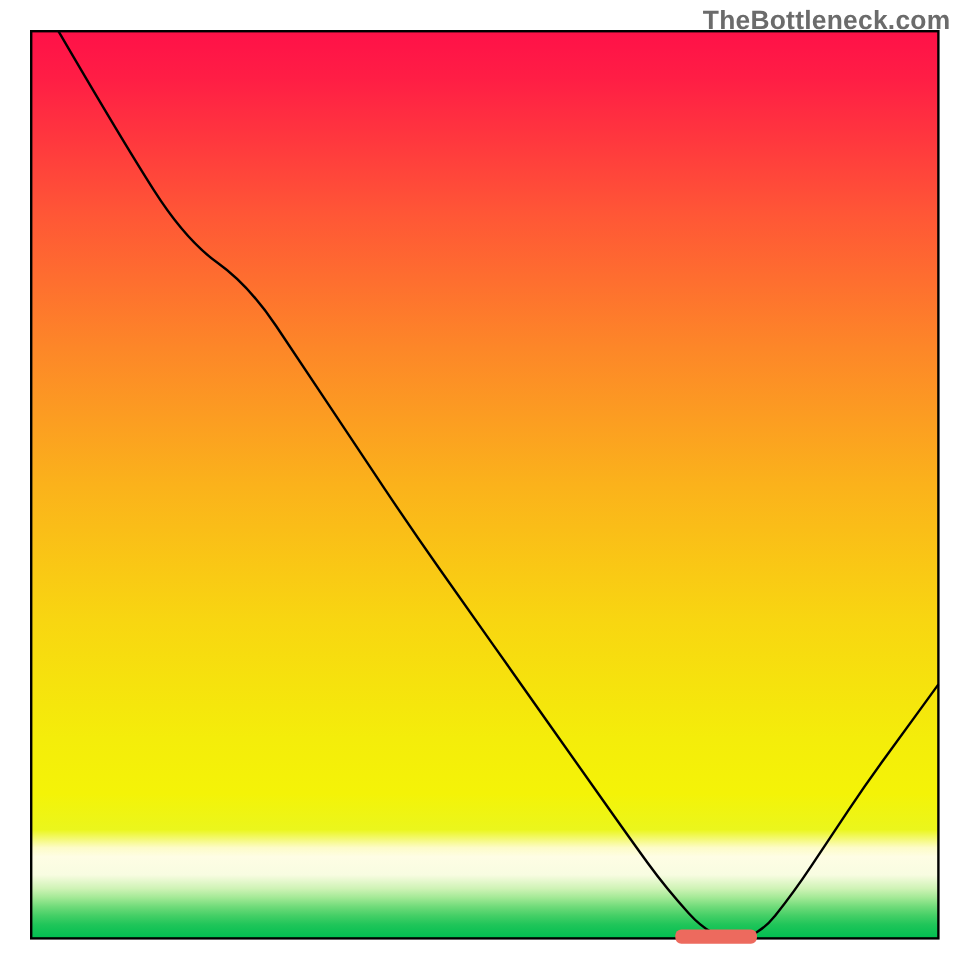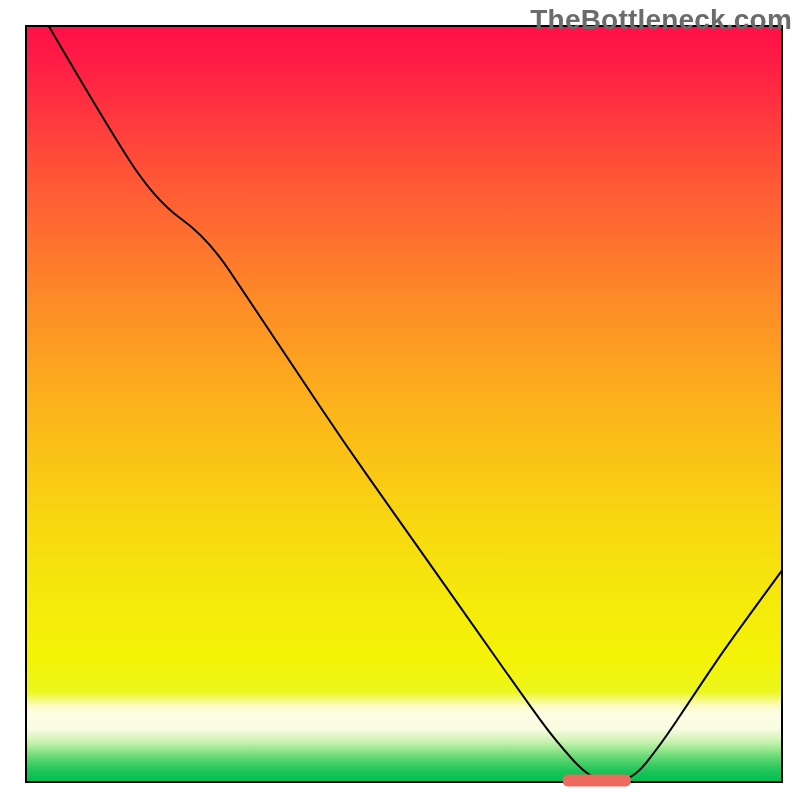--- a/index.html
+++ b/index.html
@@ -13,21 +13,21 @@
   }
   .stage {
     position: relative;
     width: 800px;
     height: 800px;
   }
   .watermark {
     position: absolute;
     top: 4px;
     right: 8px;
-    font-size: 28px;
+    font-size: 22px;
     font-weight: 700;
     color: #6b6b6b;
     letter-spacing: 0.2px;
     z-index: 10;
   }
   svg.chart {
     position: absolute;
     inset: 0;
   }
 </style>

